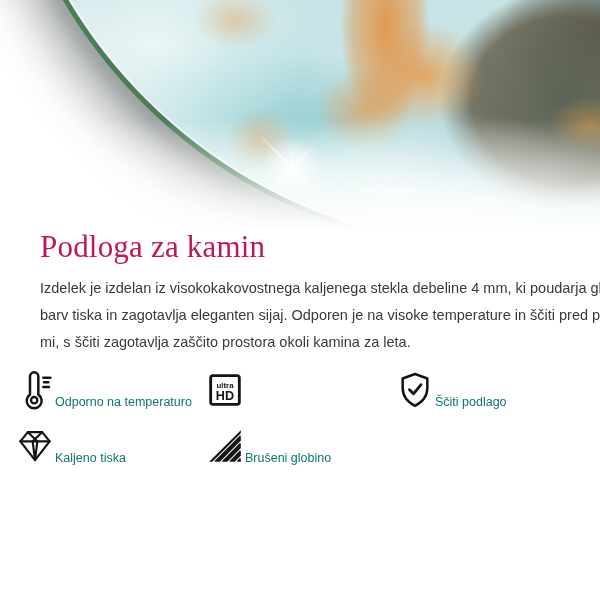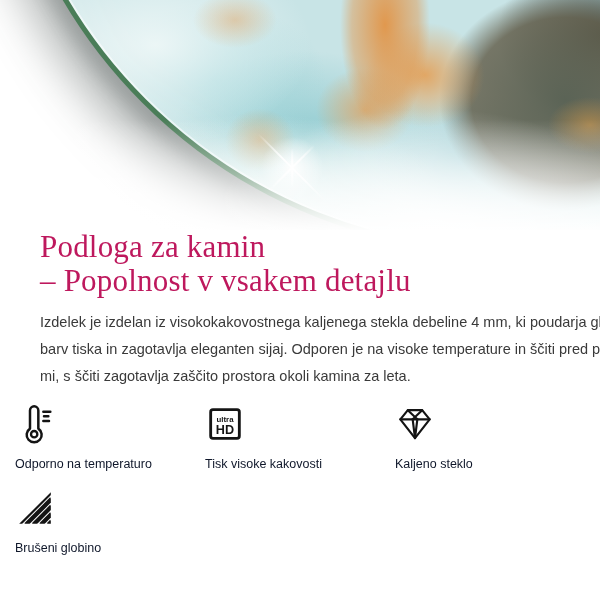--- a/index.html
+++ b/index.html
@@ -63,23 +63,23 @@
   .desc{
     margin:11px 0 0 0;font-size:14.5px;line-height:27px;color:#3a3a3a;
   }
   .desc div{white-space:nowrap;}
 
   
   .features{
     margin-top:14px;padding:0 15px;
     display:grid;grid-template-columns:1fr 1fr 1fr;row-gap:16px;
   }
-  .feature{display:flex;flex-direction:column;align-items:flex-start;}
+  .feature{display:flex;flex-direction:row;align-items:flex-end;}
   .ficon{width:40px;height:40px;display:block;}
-  .flabel{margin-top:13px;font-size:12.5px;color:#0f172a;line-height:15px;text-align:center;}
+  .flabel{margin-top:13px;font-size:12.5px;color:#0f766e;line-height:15px;text-align:center;}
   .stroke{fill:none;stroke:#141414;stroke-width:1.5;stroke-linecap:round;stroke-linejoin:round;}
   .fillb{fill:#141414;stroke:none;}
   .svgtext{fill:#141414;font-family:"Liberation Sans",sans-serif;text-anchor:middle;}
 </style>
 </head>
 <body>
 
 <div class="page">
 
   <div class="hero">
@@ -87,21 +87,21 @@
     <div class="sparkle">
       <span class="glow"></span>
       <span class="ray" style="--r:45deg;--l:96px;"></span>
       <span class="ray" style="--r:-45deg;--l:64px;"></span>
       <span class="ray" style="--r:90deg;--l:40px;"></span>
     </div>
     <div class="fade"></div>
   </div>
 
   <div class="content">
-    <h1><span>Podloga za kamin</span><br><span>– Popolnost v vsakem detajlu</span></h1>
+    <h1><span>Podloga za kamin</span><br></h1>
     <div class="desc">
       <div>Izdelek je izdelan iz visokokakovostnega kaljenega stekla debeline 4 mm, ki poudarja globino</div>
       <div>barv tiska in zagotavlja eleganten sijaj. Odporen je na visoke temperature in ščiti pred poškodba-</div>
       <div>mi, s ščiti zagotavlja zaščito prostora okoli kamina za leta.</div>
     </div>
   </div>
 
   <div class="features">
 
     <div class="feature">
@@ -112,34 +112,40 @@
       </svg>
       <div class="flabel">Odporno na temperaturo</div>
     </div>
 
     <div class="feature">
       <svg class="ficon" viewBox="0 0 24 24">
         <rect class="stroke" x="3.4" y="3.4" width="17.2" height="17.2" rx="1.4" style="stroke-width:1.7"></rect>
         <text class="svgtext" x="12" y="10.7" style="font-size:4.7px;font-weight:700;">ultra</text>
         <text class="svgtext" x="12" y="17.9" style="font-size:7.6px;font-weight:800;">HD</text>
       </svg>
-      <div class="flabel">Tisk visoke kakovosti</div>
     </div>
 
+    <div class="feature">
+      <svg class="ficon" viewBox="0 0 24 24">
+        <path class="stroke" d="M12 2.4l7.4 2.7v5.6c0 5.3-3.1 8.7-7.4 10.8-4.3-2.1-7.4-5.5-7.4-10.8V5.1z"></path>
+        <path class="stroke" d="M8.7 11.9l2.4 2.4 4.5-5.5" style="stroke-width:1.7"></path>
+      </svg>
+      <div class="flabel">Ščiti podlago</div>
+    </div>
 
     <div class="feature">
       <svg class="ficon" viewBox="0 0 24 24">
         <g class="stroke" style="stroke-width:1.3">
           <path d="M3.2 9.2L7.7 3.7h8.6l4.5 5.5L12 20.5z"></path>
           <path d="M3.2 9.2h17.6"></path>
           <path d="M7.7 3.7l5.7 5.5M16.3 3.7l-5.7 5.5"></path>
           <path d="M10.6 9.2L12 20.5l1.4-11.3"></path>
         </g>
       </svg>
-      <div class="flabel">Kaljeno steklo</div>
+      <div class="flabel">Kaljeno tiska</div>
     </div>
 
     <div class="feature">
       <svg class="ficon" viewBox="0 0 24 24">
         <defs>
           <clipPath id="triclip">
               <path d="M2.5 21.5h19v-19z"></path>
             </clipPath>
         </defs>
         <g clip-path="url(#triclip)" stroke="#141414" stroke-width="2.6">

